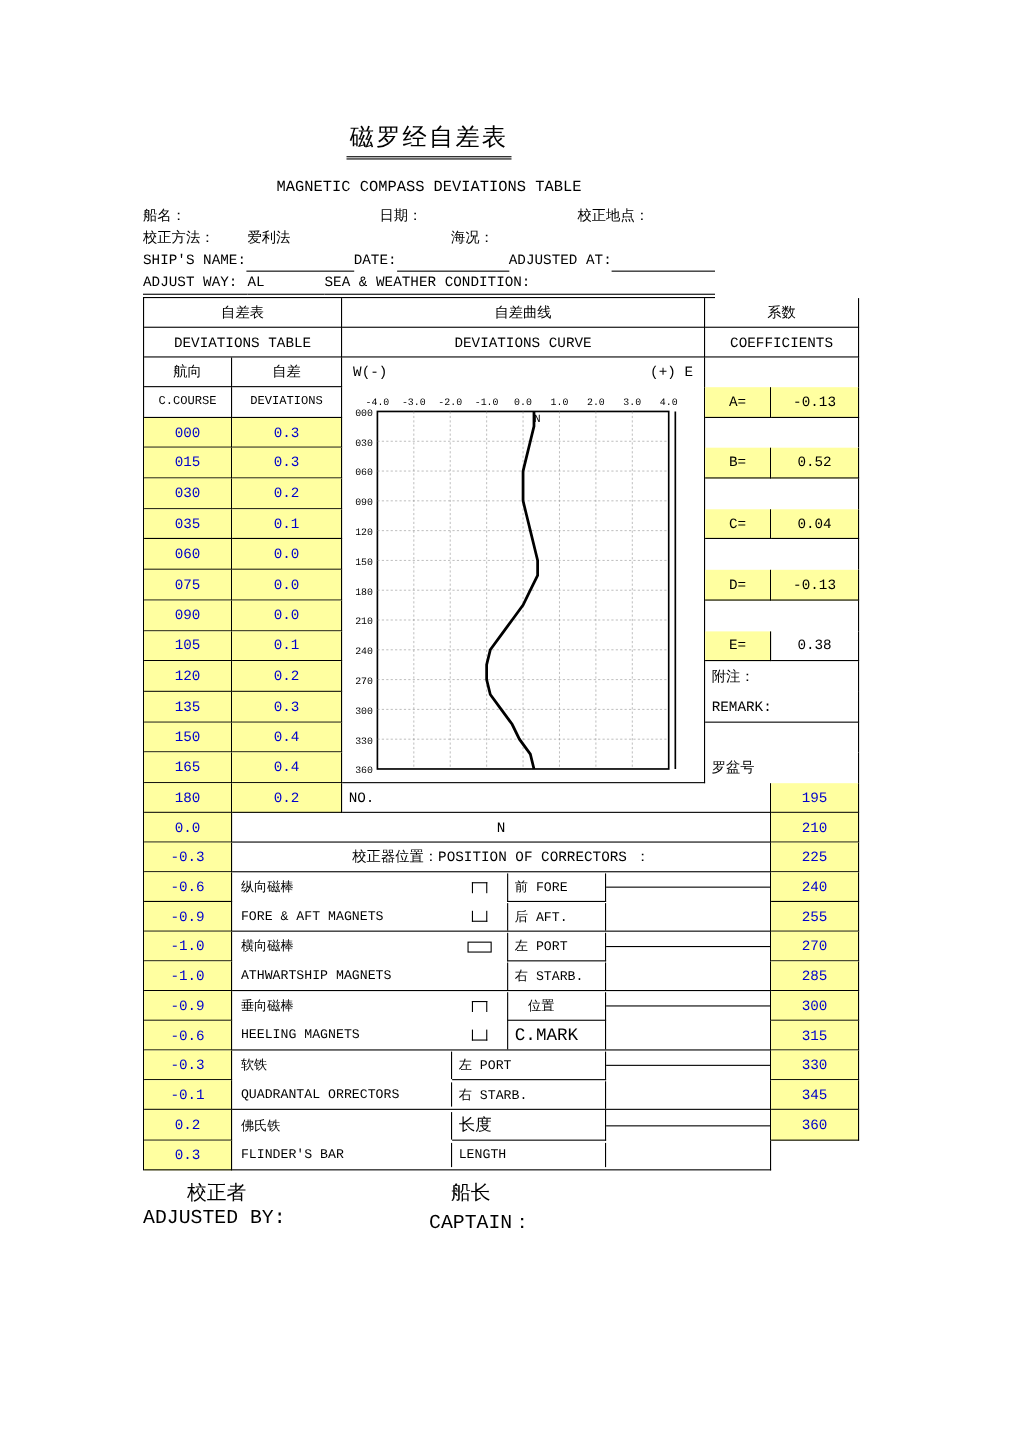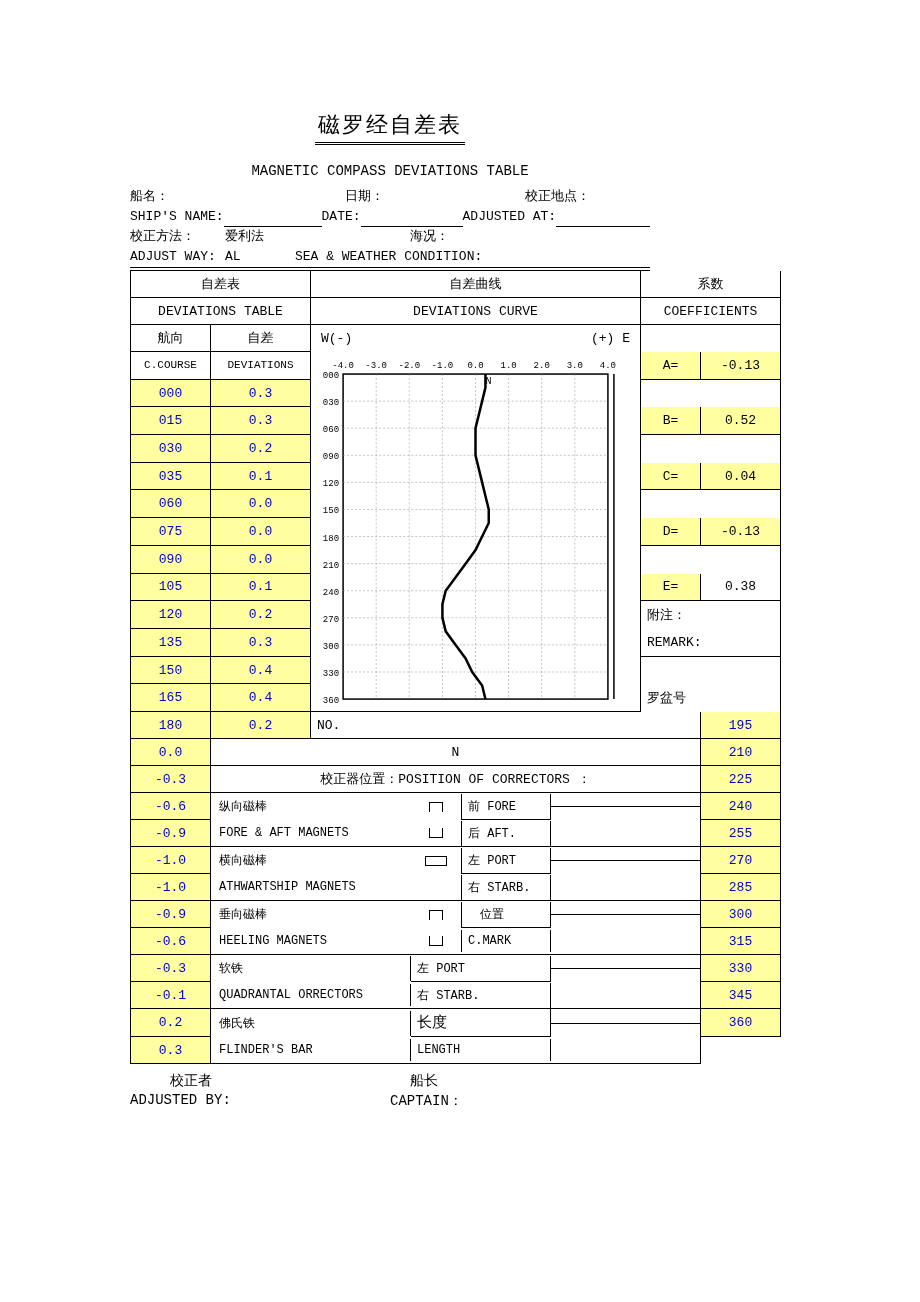--- a/index.html
+++ b/index.html
@@ -19,50 +19,50 @@
   .blue { color: #0000CC; }
   .nob-b { border-bottom: none !important; }
   .span2 { grid-column: span 2; }
   .span3 { grid-column: span 3; }
   .row-h { min-height: 27px; }
   .chart-cell { grid-row: span 13; padding:4px 6px 4px 2px !important; align-items:flex-start !important;}
   .chart-wrap { position: relative; width: 100%; height: 100%; }
   .chart-svg { width:100%; height:100%; display:block;}
   .coef-empty { grid-column: span 2; }
   .small { font-size:11px;text-align:center; }
-  .footer { display:flex; margin-top:8px; font-family:"Courier New","SimSun",monospace; font-size:14px;}
+  .footer { display:flex; margin-top:8px; font-family:"Courier New","SimSun",monospace; font-size:18px;}
   .footer .col { flex:1;}
   .icon-box { display:inline-block; border:1.5px solid #000;}
 </style>
 </head>
 <body>
 
 <div class="page">
   <div class="title">磁罗经自差表</div>
   <div class="title-underline"></div>
   <div class="subtitle">MAGNETIC COMPASS DEVIATIONS TABLE</div>
 
   <div class="meta">
     <div class="meta-row">
       <span style="width:215px">船名：</span>
       <span style="width:180px">日期：</span>
       <span>校正地点：</span>
+    </div>
+    <div class="meta-row">
+      <span style="width:95px">校正方法：</span>
+      <span style="width:185px">爱利法</span>
+      <span>海况：</span>
     </div>
     <div class="meta-row">
       <span>SHIP'S NAME:</span>
         <span class="ul" style="width:120px"></span>
       <span>DATE:</span>
         <span class="ul" style="width:125px"></span>
       <span>ADJUSTED AT:</span>
         <span class="ul" style="width:115px"></span>
-    </div>
-    <div class="meta-row">
-      <span style="width:95px">校正方法：</span>
-      <span style="width:185px">爱利法</span>
-      <span>海况：</span>
     </div>
     <div class="meta-row">
       <span class="ul" style="width:95px">ADJUST WAY:</span>
       <span class="ul" style="width:70px;">AL</span>
       <span class="ul" style="flex:1">SEA &amp; WEATHER CONDITION:</span>
     </div>
   </div>
 
   <div class="grid">
 
@@ -272,21 +272,21 @@
       <div style="flex:1;border-bottom:1.5px solid #000"></div>
     </div>
 
     <div class="c yellow blue row-h">300</div>
     <div class="c yellow blue row-h">-0.6</div>
     <div class="span3 row-h" style="padding:0">
       <div style="flex:0 0 200px;padding:4px 8px;font-size:12px">HEELING MAGNETS</div>
       <div style="flex:0 0 50px;display:flex;justify-content:center;align-items:center">
           <span class="icon-box" style="width:14px;height:10px;border-top:none"></span>
         </div>
-      <div style="flex:0 0 90px;border-left:1.5px solid #000;border-right:1.5px solid #000;padding:4px 6px;font-size:12px">C.MARK</div>
+      <div style="flex:0 0 90px;border-left:1.5px solid #000;border-right:1.5px solid #000;padding:4px 6px;font-size:16px">C.MARK</div>
       <div style="flex:1"></div>
     </div>
 
     <div class="c yellow blue row-h">315</div>
     <div class="c yellow blue row-h">-0.3</div>
     <div class="span3 row-h nob-b" style="padding:0">
       <div style="flex:0 0 200px;padding:4px 8px;font-size:12px;border-right:1.5px solid #000">软铁</div>
       <div style="flex:0 0 140px;border-right:1.5px solid #000;border-bottom:1.5px solid #000;padding:4px 6px;font-size:12px">左 PORT</div>
       <div style="flex:1;border-bottom:1.5px solid #000"></div>
     </div>

